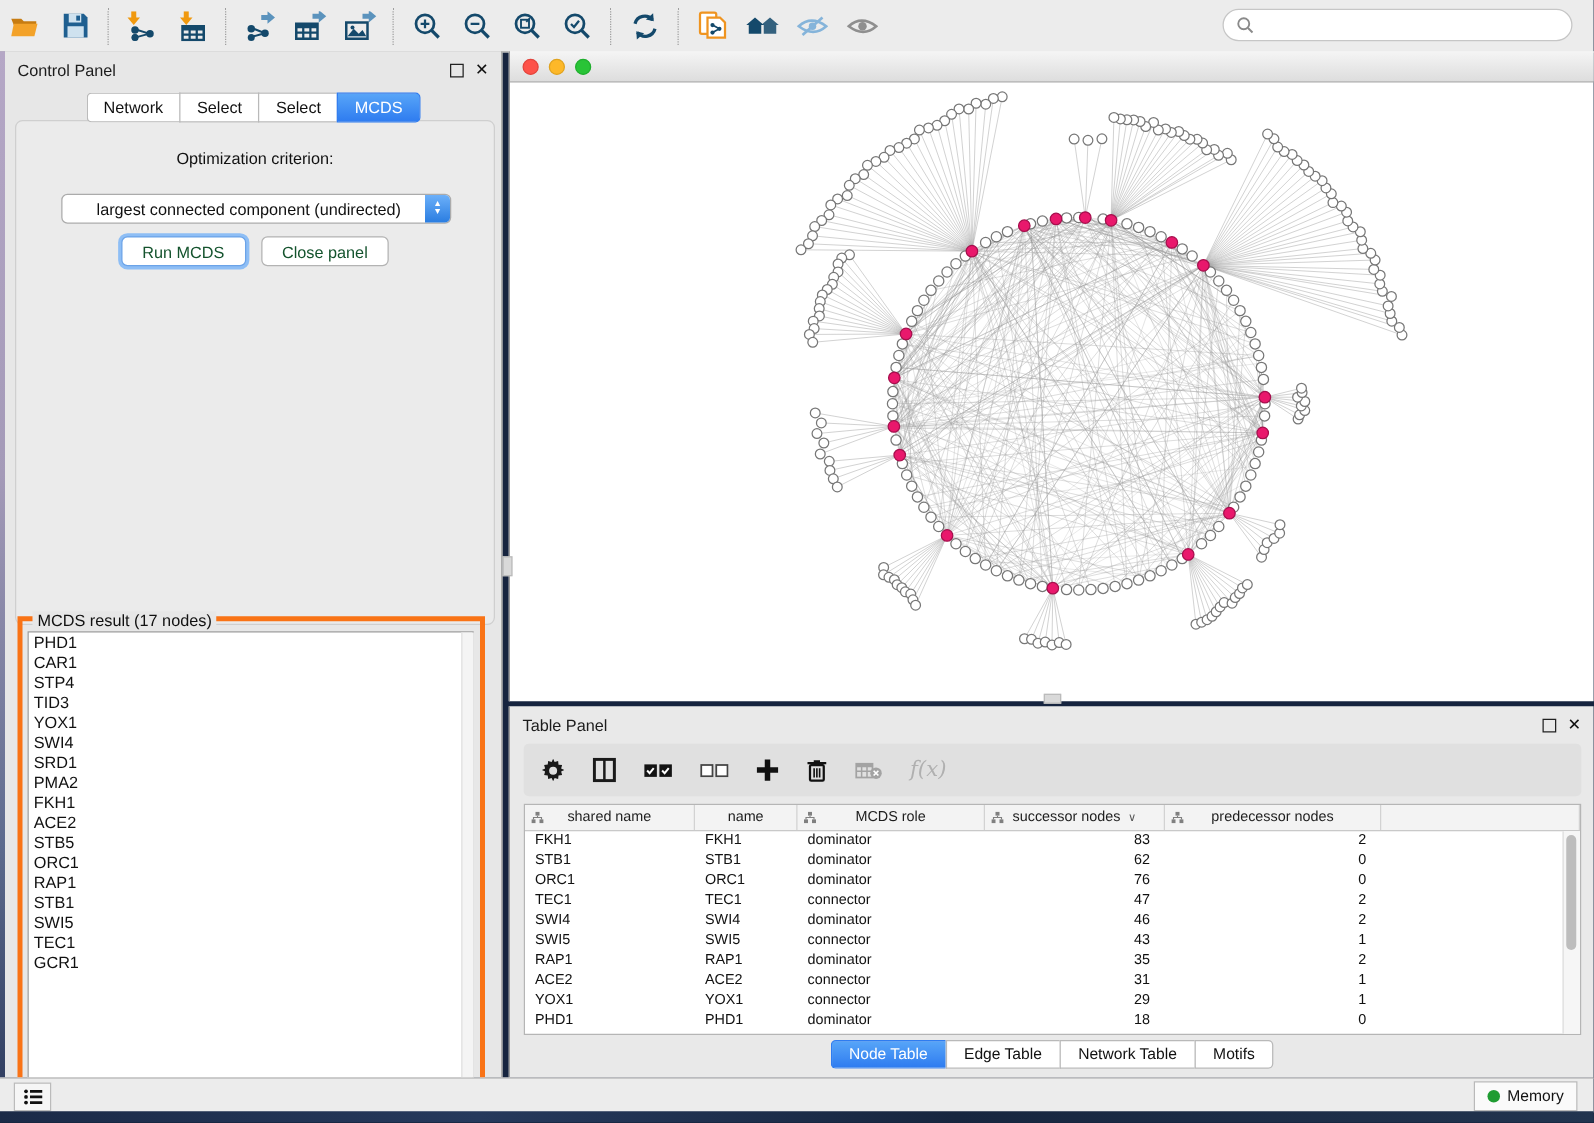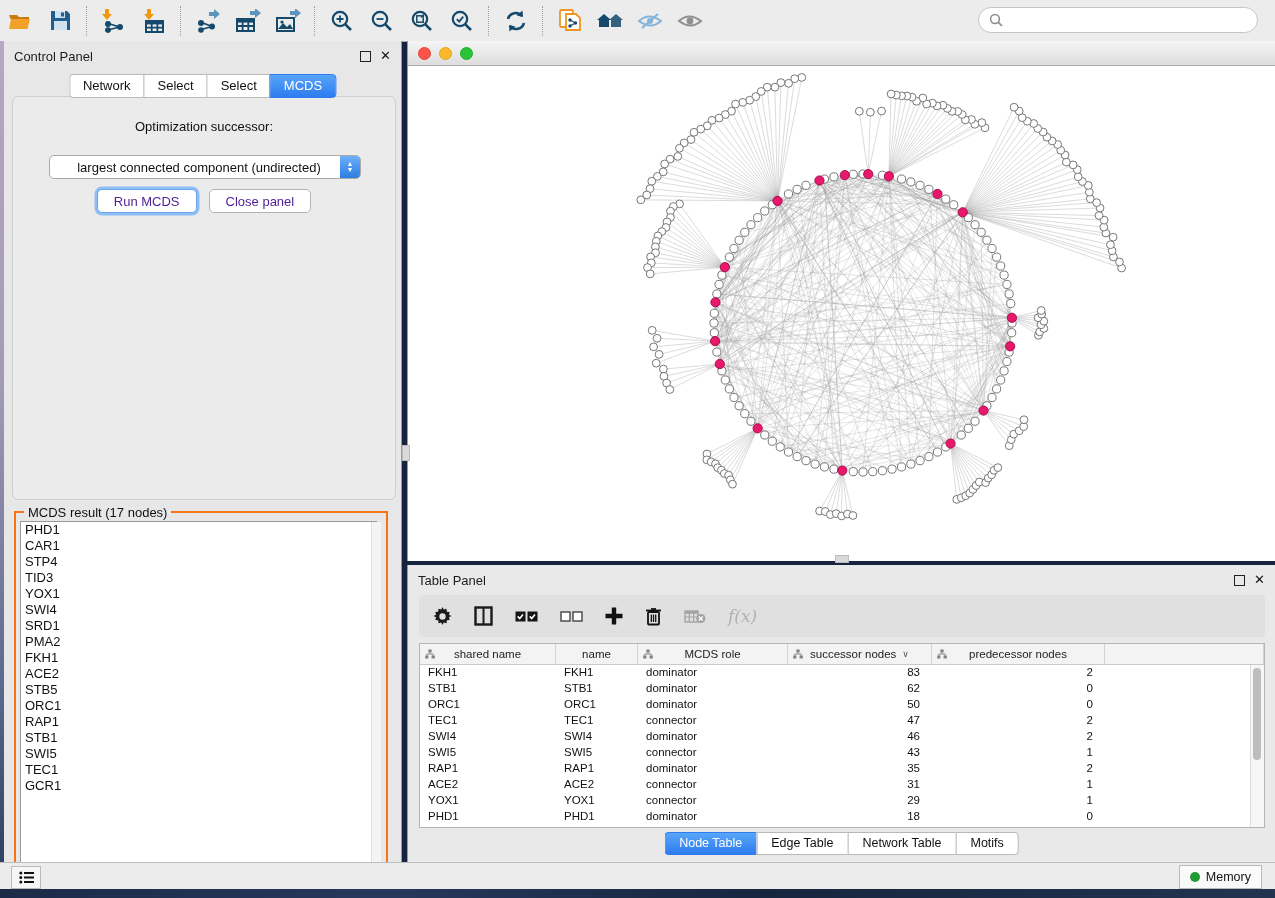--- a/index.html
+++ b/index.html
@@ -25,23 +25,23 @@
   .seg-tab{font-size:13px;padding:3px 13px 4px;background:#fff;border:1px solid #b9b9b9;border-right:none;color:#111;cursor:default;}
   .seg-tab:first-child{border-radius:4px 0 0 4px;}
   .seg-tab:last-child{border-radius:0 4px 4px 0;border-right:1px solid #b9b9b9;}
   .seg-tab.active{background:linear-gradient(180deg,#57a5f8,#2f7cf0);border-color:#2f7cf0;color:#fff;}
   .cp-content{position:absolute;left:8px;top:55px;width:382px;height:402px;background:#ebebeb;border:1px solid #cfcfcf;border-radius:6px;}
   .opt-label{text-align:center;font-size:13px;color:#111;margin-top:22px;}
   .dropdown{position:absolute;left:36px;top:58px;width:312px;height:24px;background:#fff;border:1px solid #ababab;border-radius:5px;display:flex;align-items:center;box-sizing:border-box;}
   .dropdown .dd-text{flex:1;font-size:13px;color:#111;text-align:center;padding-left:8px;white-space:nowrap;overflow:hidden;}
   .dd-stepper{width:20px;height:22px;border-radius:0 4px 4px 0;background:linear-gradient(180deg,#6cb0f9,#2a7de1);display:flex;flex-direction:column;align-items:center;justify-content:center;color:#fff;font-size:7px;line-height:6px;}
   .btn-row{position:absolute;left:0;top:92px;width:100%;display:flex;justify-content:center;gap:12px;}
-  .mac-btn{font-family:inherit;font-size:13px;color:#4c1d95;background:#fff;border:1px solid #b3b3b3;border-radius:5px;padding:3px 16px;height:24px;}
+  .mac-btn{font-family:inherit;font-size:13px;color:#14532d;background:#fff;border:1px solid #b3b3b3;border-radius:5px;padding:3px 16px;height:24px;}
   .mac-btn.focused{box-shadow:0 0 0 2.5px #8ebef5;border-color:#6ba3e8;}
-  .mcds-fieldset{position:absolute;left:10px;top:470px;width:374px;height:374px;border:2px solid #f97316;box-sizing:border-box;background:transparent;}
+  .mcds-fieldset{position:absolute;left:10px;top:452px;width:374px;height:374px;border:4px solid #f97316;box-sizing:border-box;background:transparent;}
   .mcds-legend{position:absolute;top:-8px;left:8px;background:#e7e7e7;padding:0 4px;font-size:13px;color:#111;}
   .mcds-list{position:absolute;left:4px;top:8px;width:357px;height:358px;background:#fff;border:1px solid #9a9a9a;overflow:hidden;box-sizing:border-box;}
   .mcds-item{font-size:13px;color:#111;line-height:16px;padding-left:4px;}
   .mcds-scroll{position:absolute;right:5px;top:9px;width:9px;height:356px;background:#f4f4f4;border-left:1px solid #e0e0e0;}
   
   .network-panel{position:absolute;left:407px;top:41px;width:868px;height:520px;background:#fff;border-left:1px solid #9a9a9a;box-sizing:border-box;}
   .net-titlebar{position:relative;height:24px;background:linear-gradient(180deg,#f5f5f5,#dddddd);border-bottom:1px solid #aaa;display:flex;align-items:center;}
   .traffic{display:flex;gap:8px;margin-left:10px;}
   .dot{width:13px;height:13px;border-radius:50%;}
   .dot.red{background:#fd5249;border:1px solid #e2443c;box-sizing:border-box;}
@@ -227,21 +227,21 @@
         <span class="close-x">✕</span>
       </span>
     </div>
     <div class="cp-tabs" id="cpTabs">
         <div class="seg-tab">Network</div>
         <div class="seg-tab">Select</div>
         <div class="seg-tab">Select</div>
         <div class="seg-tab active">MCDS</div>
       </div>
     <div class="cp-content">
-      <div class="opt-label">Optimization successor:</div>
+      <div class="opt-label">Optimization criterion:</div>
       <div class="dropdown">
         <span class="dd-text">largest connected component (undirected)</span>
         <span class="dd-stepper">
             <span>▲</span>
             <span>▼</span>
           </span>
       </div>
       <div class="btn-row">
         <button class="mac-btn focused">Run MCDS</button>
         <button class="mac-btn">Close panel</button>
@@ -1186,21 +1186,21 @@
             <div class="t-cell" style="width: 136px;">STB1</div>
             <div class="t-cell" style="width: 82px;">STB1</div>
             <div class="t-cell" style="width: 150px;">dominator</div>
             <div class="t-cell num" style="width: 144px;">62</div>
             <div class="t-cell num" style="width: 173px;">0</div>
           </div>
           <div class="t-row">
             <div class="t-cell" style="width: 136px;">ORC1</div>
             <div class="t-cell" style="width: 82px;">ORC1</div>
             <div class="t-cell" style="width: 150px;">dominator</div>
-            <div class="t-cell num" style="width: 144px;">50</div>
+            <div class="t-cell num" style="width: 144px;">76</div>
             <div class="t-cell num" style="width: 173px;">0</div>
           </div>
           <div class="t-row">
             <div class="t-cell" style="width: 136px;">TEC1</div>
             <div class="t-cell" style="width: 82px;">TEC1</div>
             <div class="t-cell" style="width: 150px;">connector</div>
             <div class="t-cell num" style="width: 144px;">47</div>
             <div class="t-cell num" style="width: 173px;">2</div>
           </div>
           <div class="t-row">

